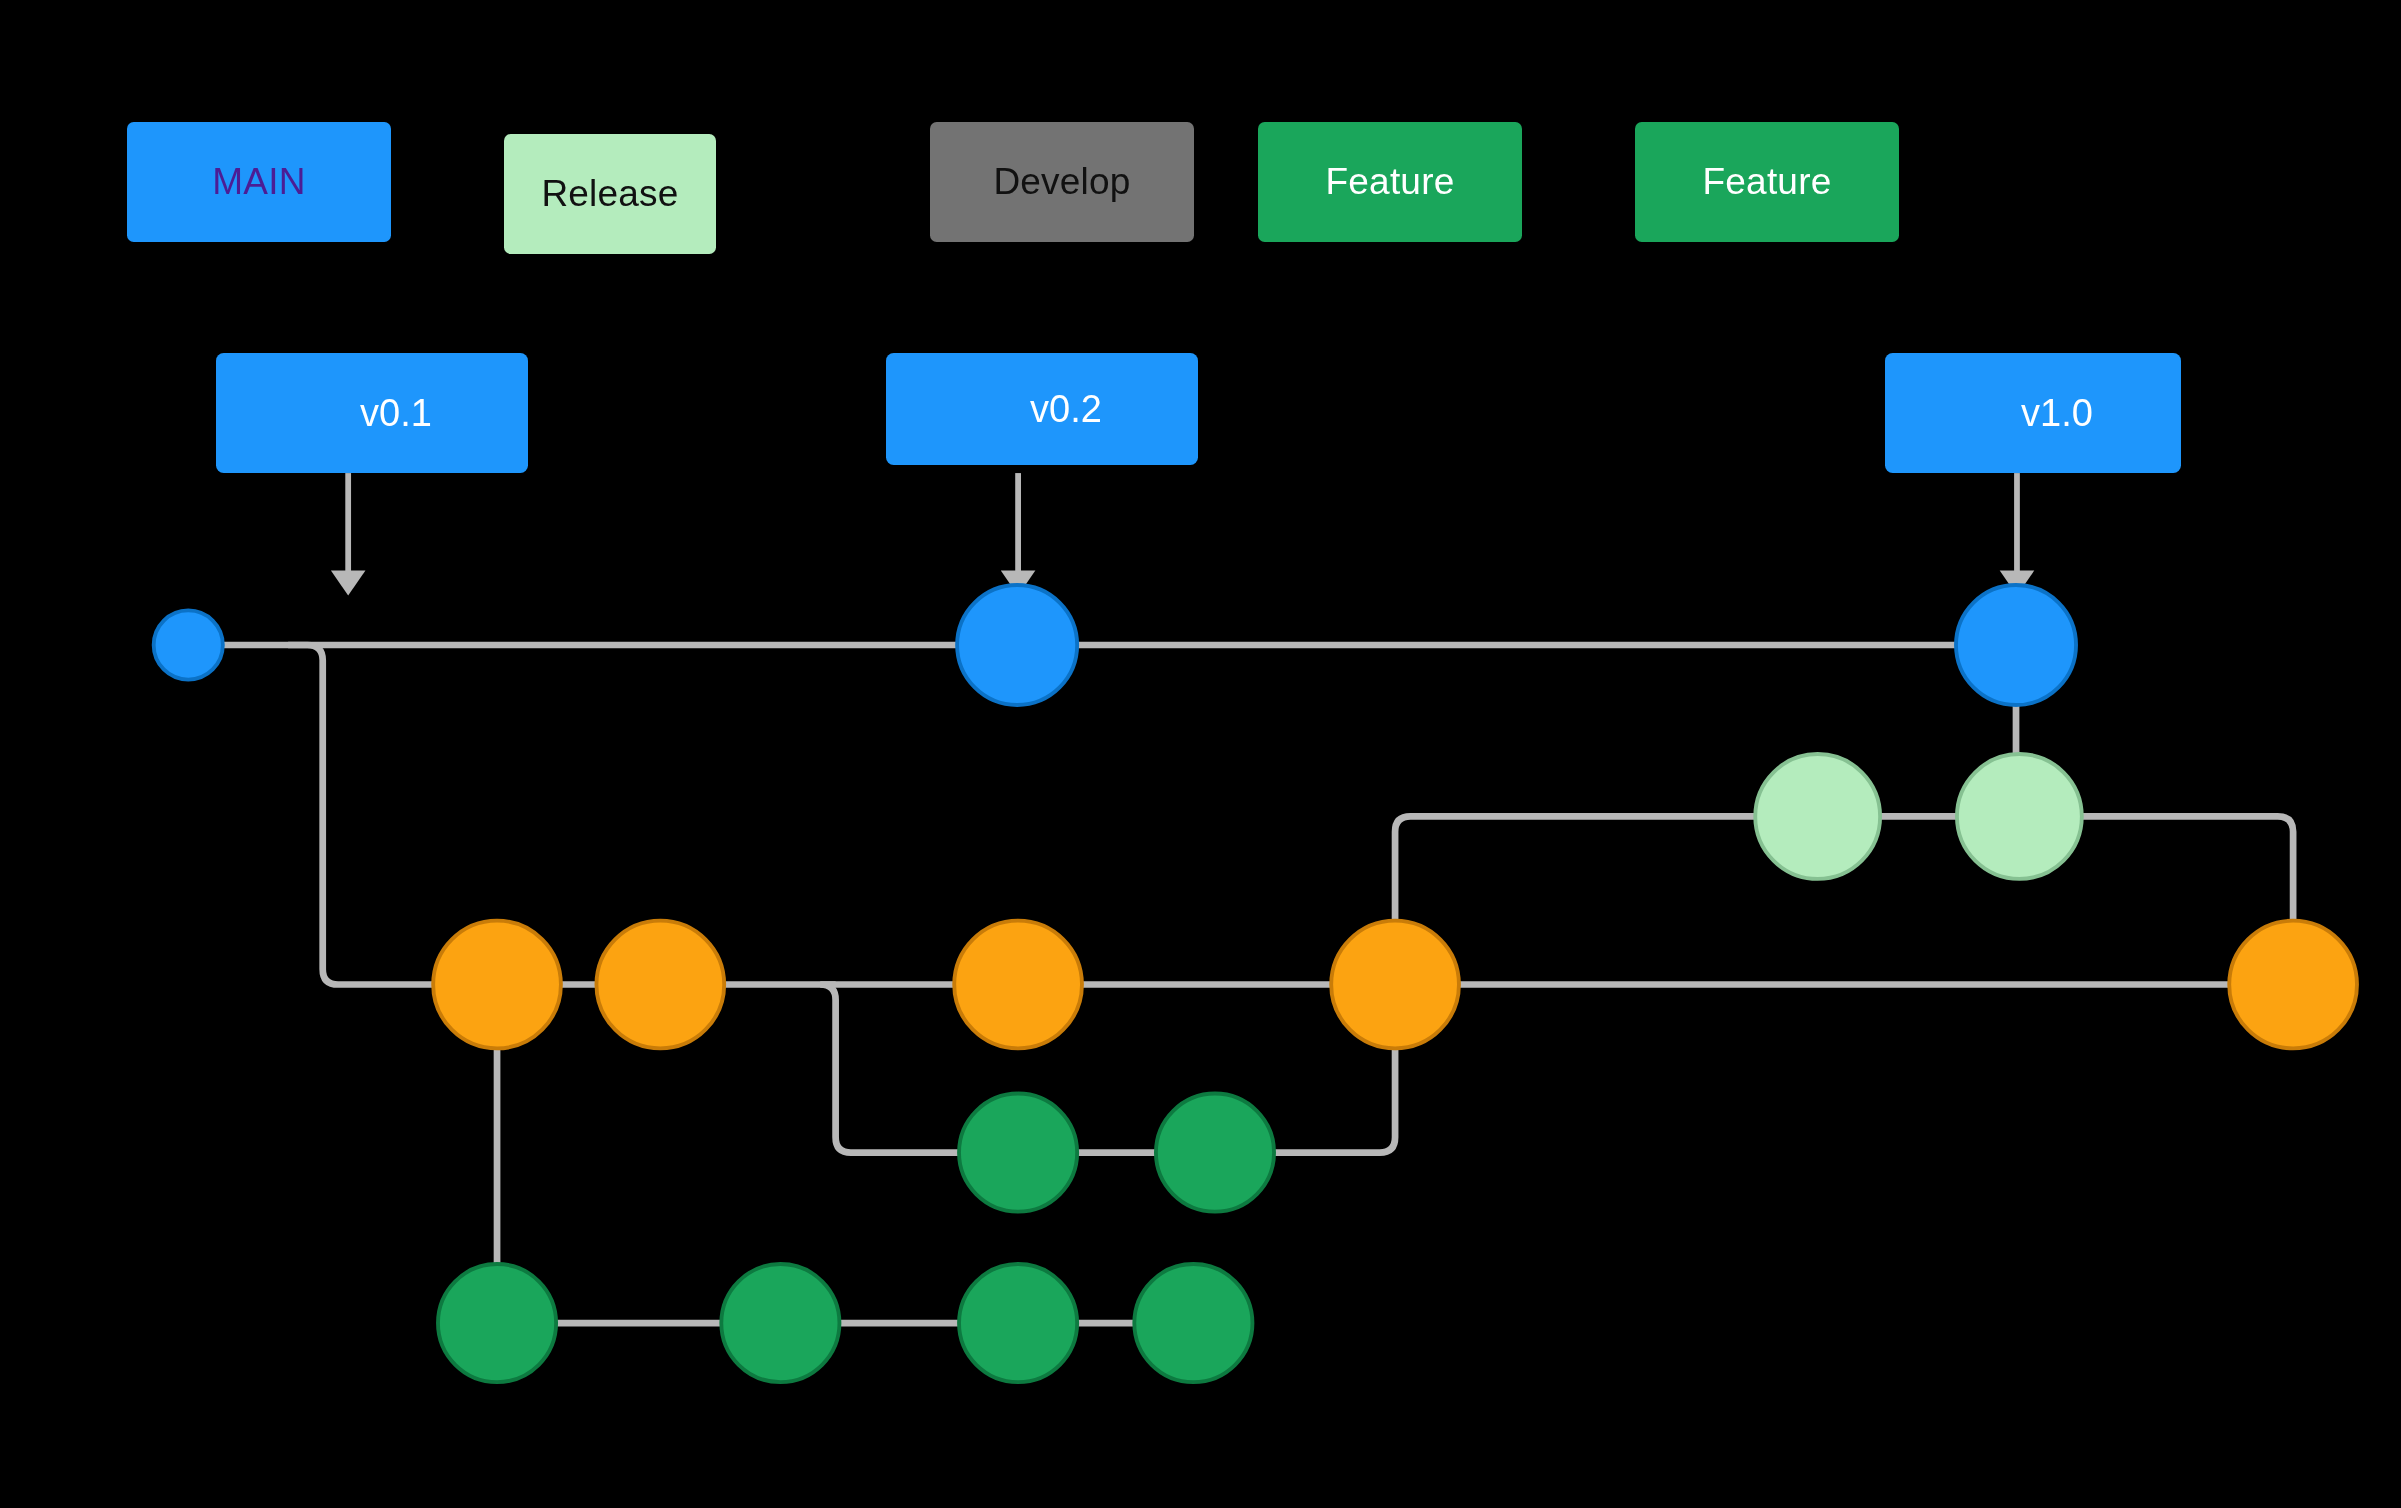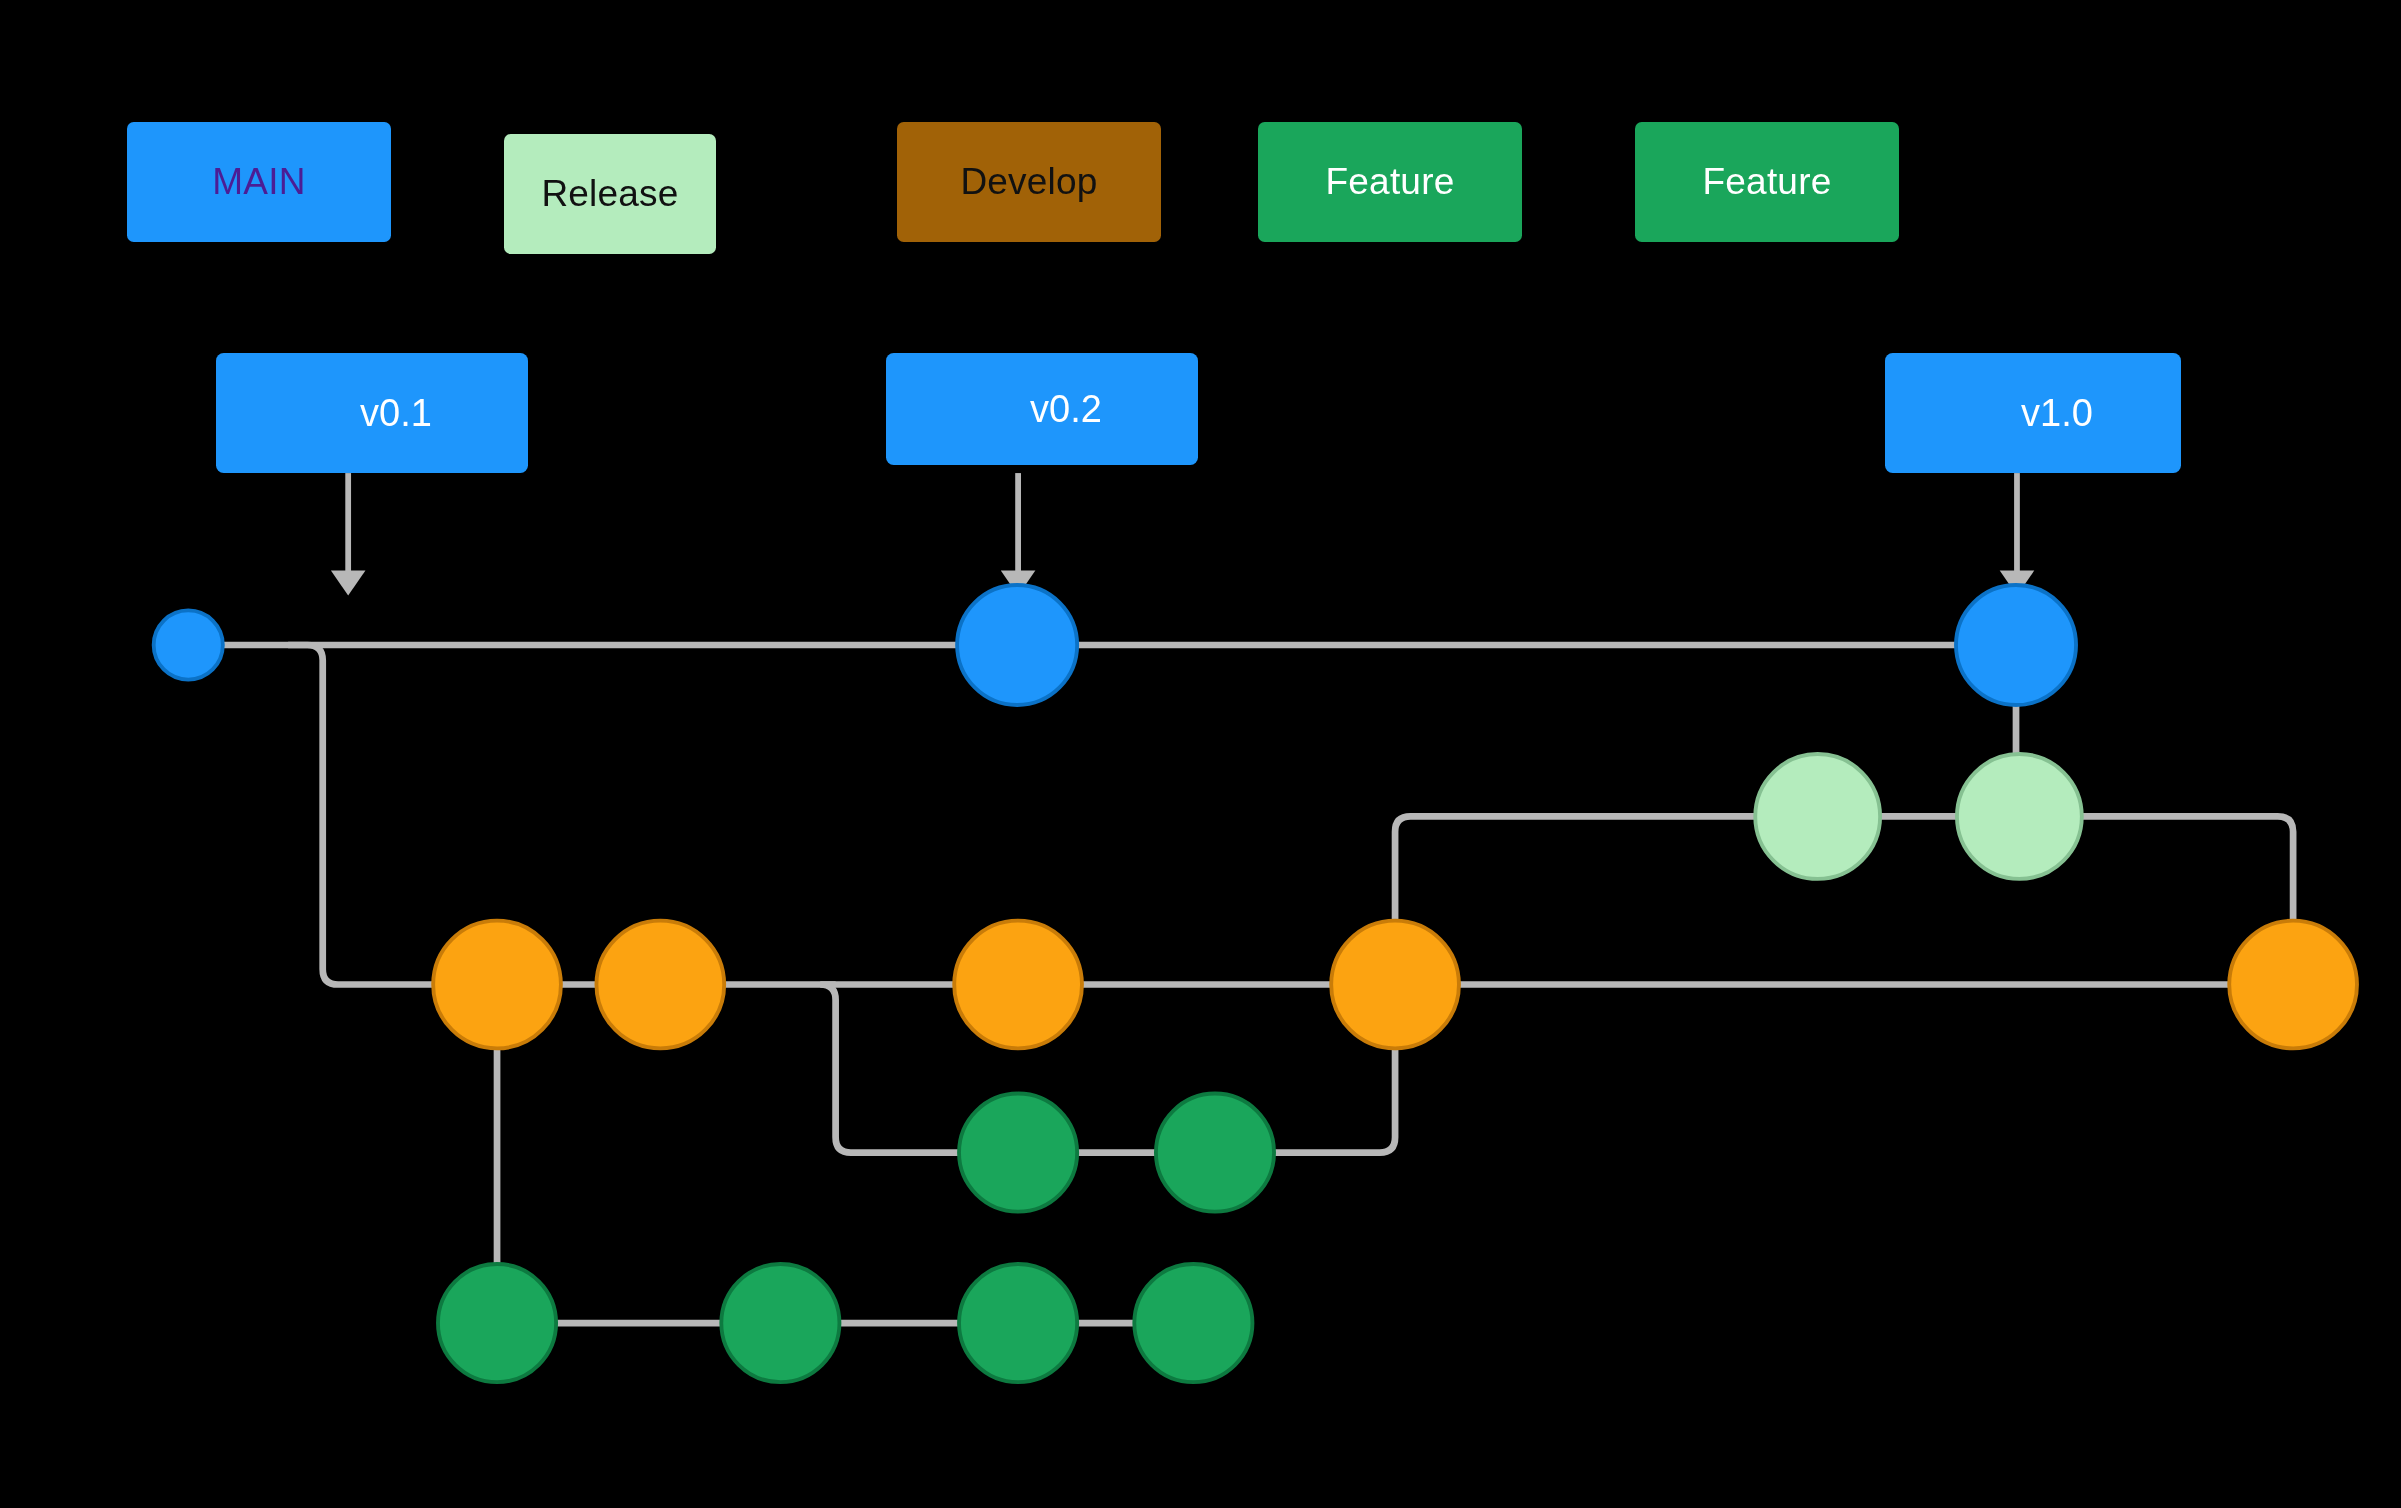--- a/index.html
+++ b/index.html
@@ -114,21 +114,21 @@
       </g>
   </svg>
 
   <div id="legend">
       <div class="legend-chip" style="left: 127px; top: 122px; width: 264px; height: 120px; background: rgb(30, 150, 252); color: #4c1d95;">
         <span>MAIN</span>
       </div>
       <div class="legend-chip" style="left: 504px; top: 122px; width: 212px; height: 120px; background: rgb(180, 236, 189); color: rgb(17, 17, 17); margin-top: 12px;">
         <span>Release</span>
       </div>
-      <div class="legend-chip" style="left: 897px; top: 122px; width: 264px; height: 120px; background: #a16207; color: rgb(17, 17, 17);">
+      <div class="legend-chip" style="left: 930px; top: 122px; width: 264px; height: 120px; background: #737373; color: rgb(17, 17, 17);">
         <span>Develop</span>
       </div>
       <div class="legend-chip" style="left: 1258px; top: 122px; width: 264px; height: 120px; background: rgb(26, 166, 91); color: rgb(255, 255, 255);">
         <span>Feature</span>
       </div>
       <div class="legend-chip" style="left: 1635px; top: 122px; width: 264px; height: 120px; background: rgb(26, 166, 91); color: rgb(255, 255, 255);">
         <span>Feature</span>
       </div>
     </div>
 

